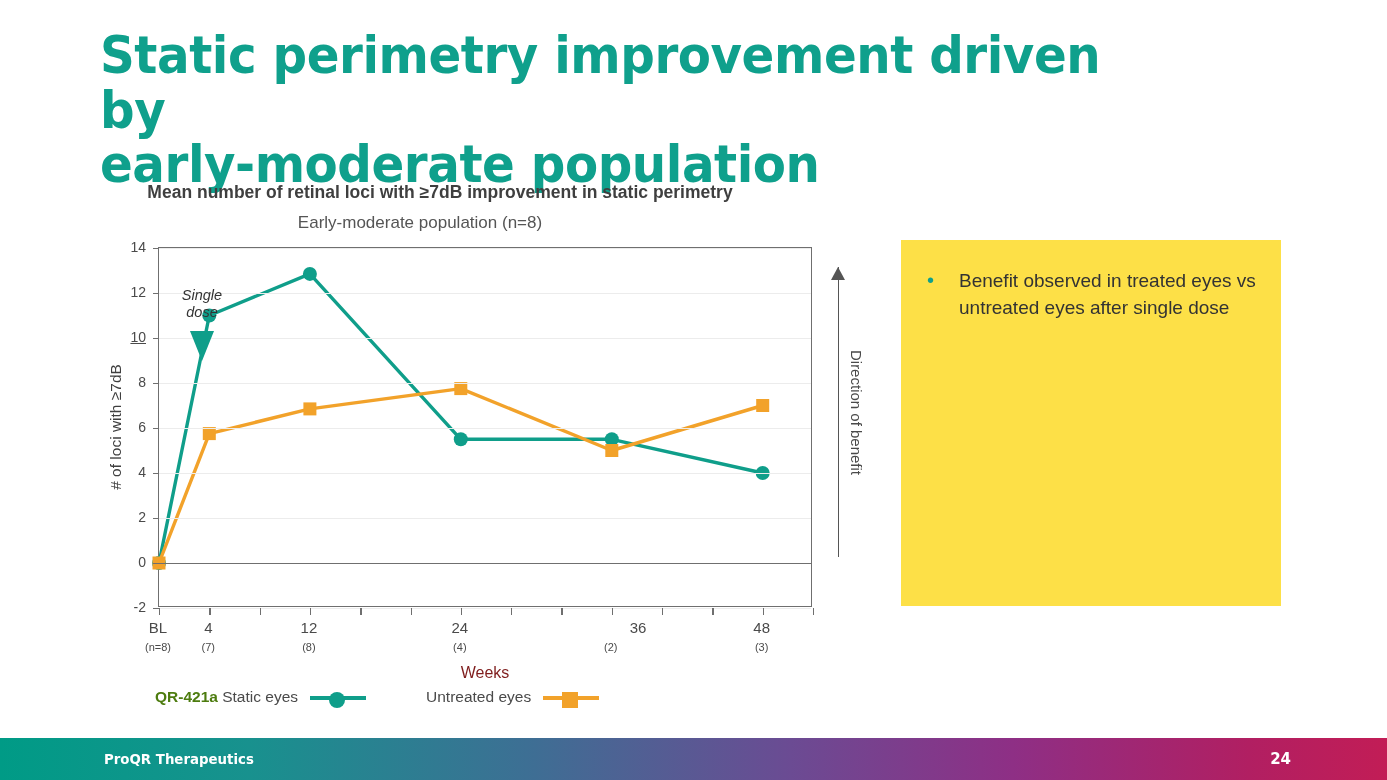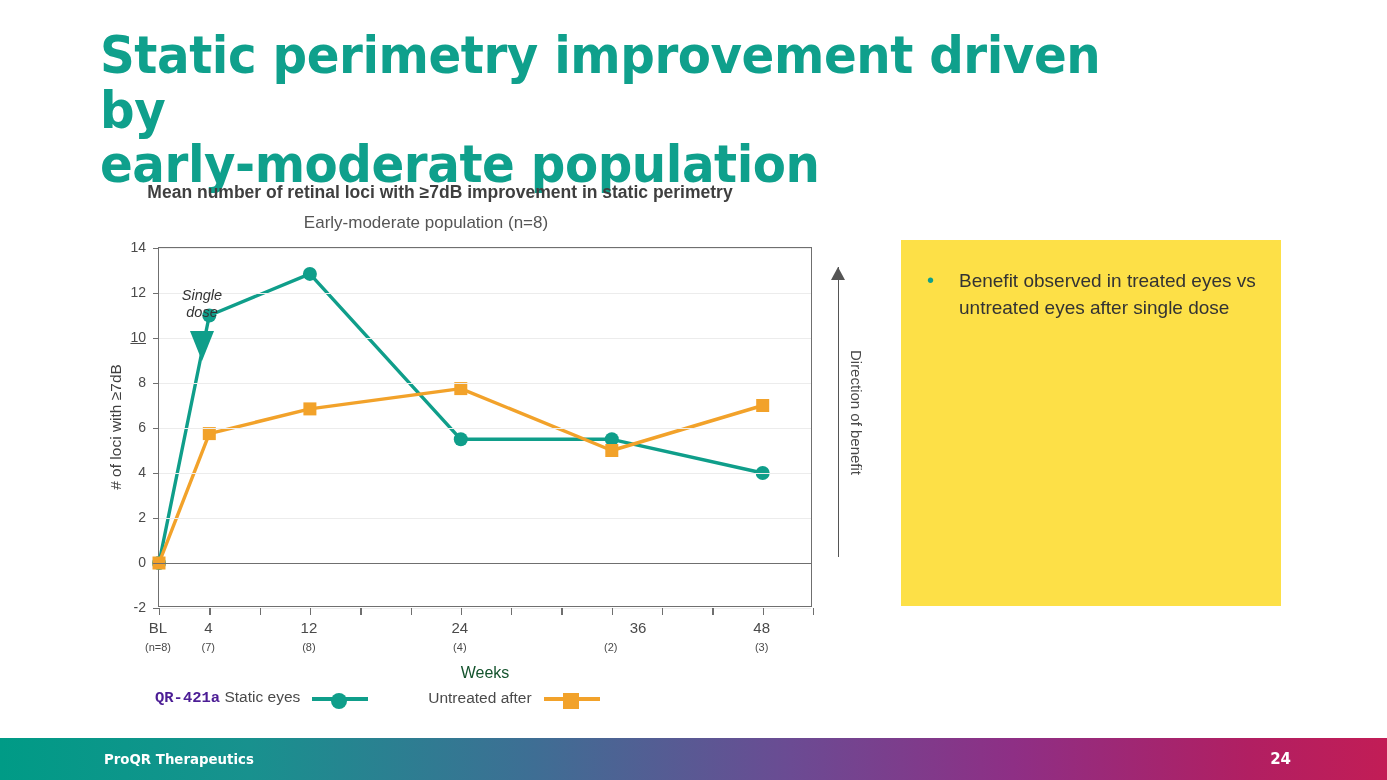--- a/index.html
+++ b/index.html
@@ -46,21 +46,21 @@
     left: 0;
     top: 12px;
     width: 880px;
     text-align: center;
     font-size: 17.5px;
     font-weight: bold;
     color: #3f3f3f;
   }
   #chart-subtitle {
     position: absolute;
-    left: 16px;
+    left: 10px;
     top: 43px;
     width: 820px;
     text-align: center;
     font-size: 17px;
     color: #555;
   }
 
   
   #plot-area {
     position: absolute;
@@ -147,21 +147,21 @@
     font-size: 11px;
     color: #4a4a4a;
   }
   #x-axis-title {
     position: absolute;
     left: 158px;
     width: 654px;
     top: 494px;  
     text-align: center;
     font-size: 16px;
-    color: #14532d;
+    color: #7f1d1d;
   }
 
   
   #single-dose-note {
     position: absolute;
     left: 168px;
     top: 117px;
     width: 68px;
     text-align: center;
     font-size: 14.5px;
@@ -233,21 +233,21 @@
     align-items: center;
     gap: 60px;
     font-size: 15.5px;
     color: #4a4a4a;
   }
   .legend-entry {
     display: flex;
     align-items: center;
     gap: 12px;
   }
-  .legend-entry .lbl b { color: #4c1d95; font-family: Liberation Mono, monospace; }
+  .legend-entry .lbl b { color: #4d7c0f; }
   .legend-swatch {
     position: relative;
     width: 56px;
     height: 16px;
   }
   .legend-swatch .bar {
     position: absolute;
     left: 0;
     top: 7px;
     width: 56px;
@@ -419,21 +419,21 @@
       <span class="lbl">
         <b>QR-421a</b>
         <span>Static eyes</span>
       </span>
       <span class="legend-swatch">
         <span class="bar" style="background:#0f9e8a"></span>
         <span class="mk circle" style="background:#0f9e8a"></span>
       </span>
     </div>
     <div class="legend-entry">
-      <span class="lbl">Untreated after</span>
+      <span class="lbl">Untreated eyes</span>
       <span class="legend-swatch">
         <span class="bar" style="background:#f2a22a"></span>
         <span class="mk" style="background:#f2a22a"></span>
       </span>
     </div>
   </div>
 
 <div class="ytick-label" style="top: 437px; left: 112px; position: absolute; right: auto;">-2</div>
     <div class="ytick-label" style="top: 392px; left: 112px; position: absolute; right: auto;">0</div>
     <div class="ytick-label" style="top: 347px; left: 112px; position: absolute; right: auto;">2</div>

